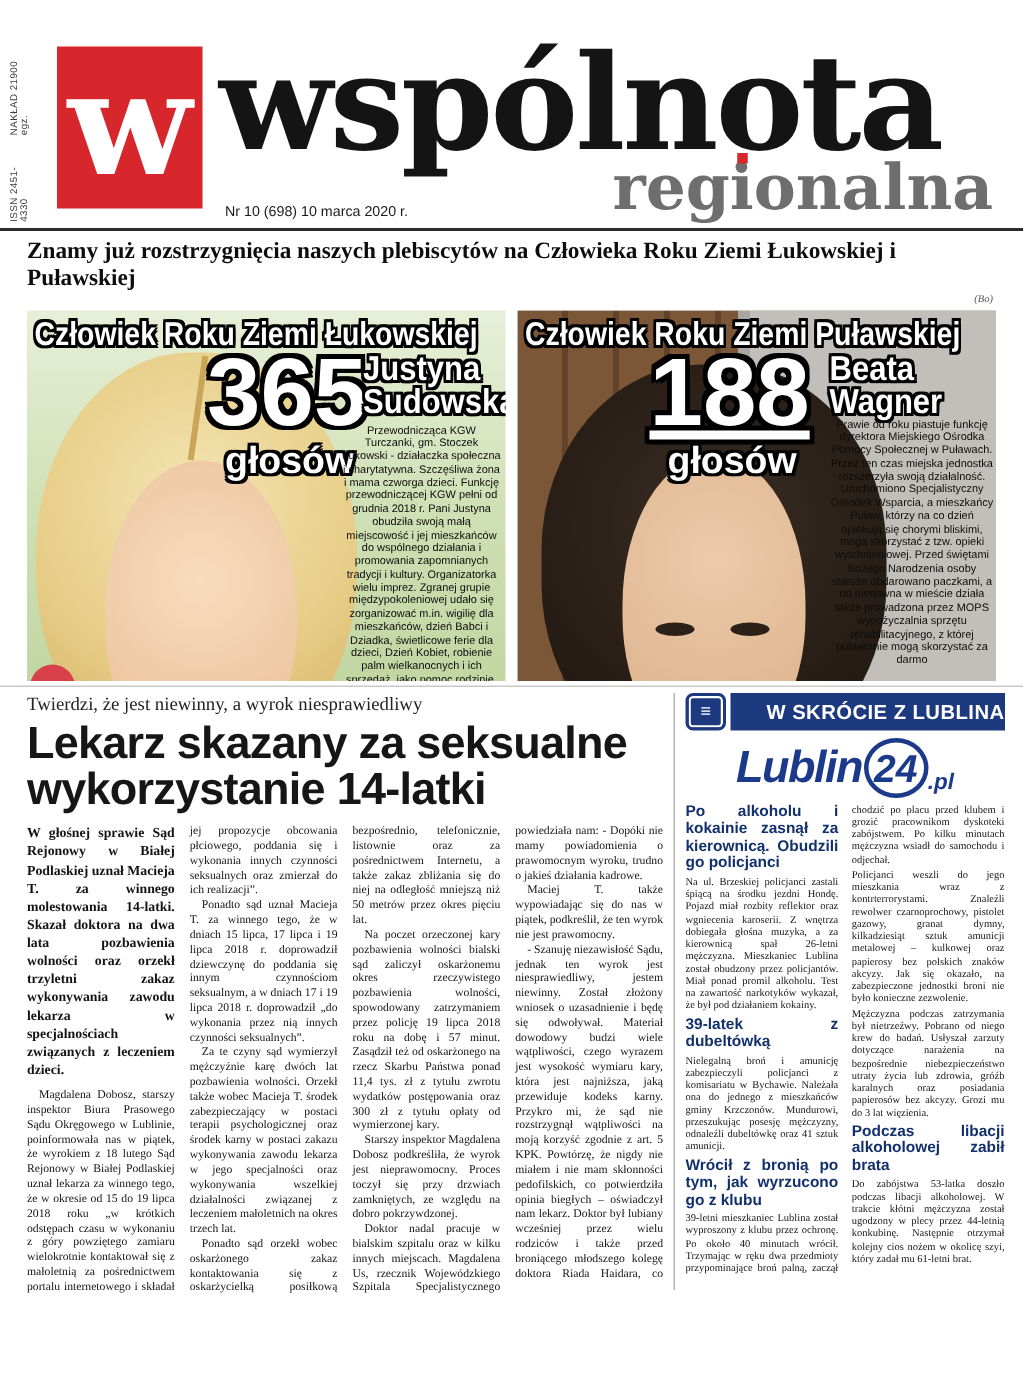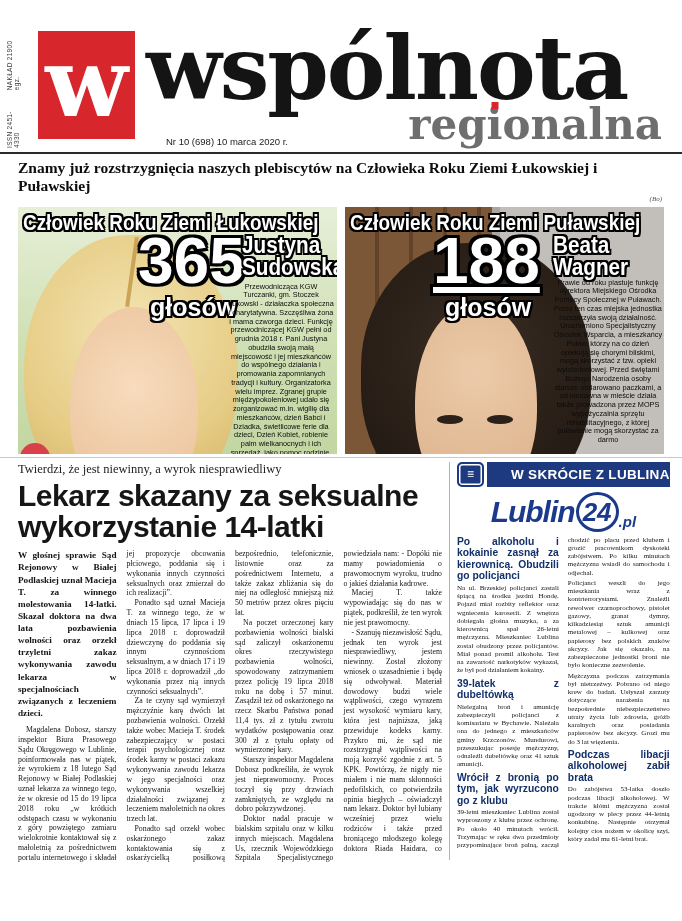--- a/index.html
+++ b/index.html
@@ -14,21 +14,21 @@
   .masthead{position:relative;height:152px;border-bottom:2px solid #2a2a2a;}
   .logo-box{position:absolute;left:38px;top:31px;width:97px;height:108px;background:#d7262c;
             color:#fff;font:bold 96px/104px "DejaVu Serif",serif;text-align:center;}
   .mast-title{position:absolute;left:146px;top:24px;font:bold 88px/1 "DejaVu Serif",serif;
             color:#141414;letter-spacing:-2px;white-space:nowrap;}
   .mast-sub{position:absolute;right:20px;top:104px;font:bold 42px/1 "DejaVu Serif",serif;
             color:#6e6e6e;white-space:nowrap;}
   .red-i{position:relative;}
   .red-i::before{content:"";position:absolute;left:50%;top:2px;transform:translateX(-50%);
             width:7px;height:7px;background:#d7262c;}
-  .issue-line{position:absolute;left:166px;top:136px;font:9.5px "Liberation Sans",sans-serif;color:#1a1a1a;}
+  .issue-line{position:absolute;left:150px;top:136px;font:9.5px "Liberation Sans",sans-serif;color:#1a1a1a;}
   
   .banner{margin:7px 18px 0 18px;height:33px;background:#cc1f29;overflow:hidden;}
   .banner h1{margin:0;padding-left:6px;font:bold 28px/33px "Liberation Sans",sans-serif;
             color:#fff;white-space:nowrap;transform:scaleX(.88);transform-origin:left center;}
   .deck{margin:5px 18px 0 18px;font:bold 15.5px/1.15 "Liberation Serif",serif;color:#0d0d0d;}
   .deck-byline{margin:0 20px 0 0;text-align:right;font:italic 7px "Liberation Serif",serif;color:#555;height:9px;}
   
   .profiles{margin:3px 18px 0 18px;display:flex;gap:8px;height:247px;}
   .profile{position:relative;overflow:hidden;flex:1;}
   .profile-left{background:linear-gradient(180deg,#e7efd8 0%,#cfe0b4 55%,#c2d6a2 100%);}

